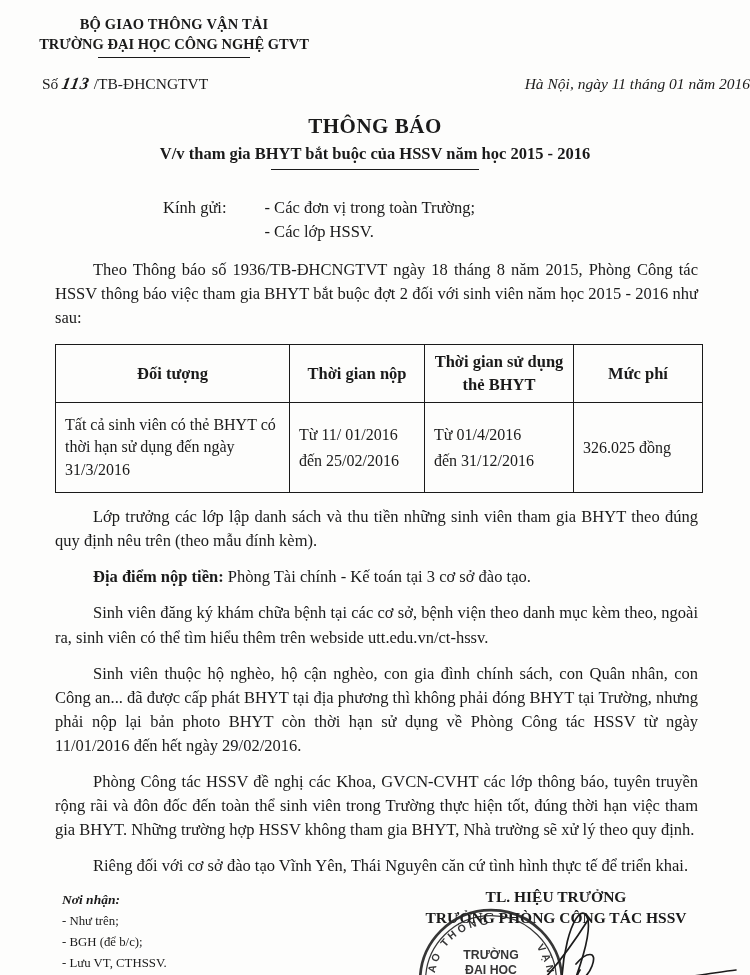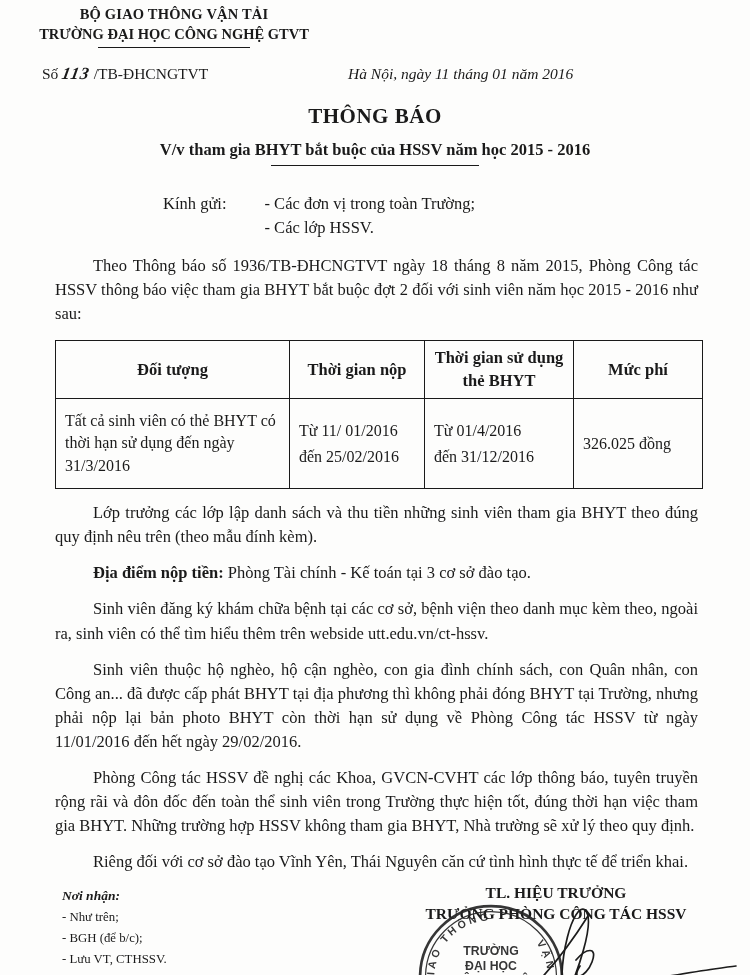--- a/index.html
+++ b/index.html
@@ -3,39 +3,39 @@
 <meta charset="utf-8">
 <style>
   * { box-sizing: border-box; }
   html,body { margin:0; padding:0; background:#e8e8e8; }
   .page {
     position:relative; width:750px; height:975px; margin:0 auto;
     background:#fdfdfc; color:#1a1a1a; overflow:hidden;
     font-family:"Liberation Serif", serif;
   }
   
-  .hdr { display:flex; padding-top:6px; }
+  .hdr { display:flex; padding-top:16px; }
   .hdr-left { width:348px; text-align:center; }
   .hdr-right { flex:1; text-align:center; }
   .hdr-left .l1 { font-size:14.5px; font-weight:bold; letter-spacing:.2px; }
   .hdr-left .l2 { font-size:14.5px; font-weight:bold; margin-top:3px; }
   .hdr-right .l1 { font-size:15.5px; font-weight:bold; }
   .hdr-right .l2 { font-size:15.5px; font-weight:bold; margin-top:3px; }
   .rule { border-bottom:1.7px solid #1a1a1a; margin:4px auto 0; }
   .rule-left { width:152px; }
   .rule-right { width:196px; }
   
   .ref { display:flex; margin-top:16px; align-items:baseline; }
   .ref-left { width:348px; padding-left:42px; font-size:15.5px; text-align:left; }
   .hand { display:inline-block; font-weight:bold; font-style:italic; font-size:17px;
           transform:skewX(-10deg); letter-spacing:1px; }
-  .ref-right { flex:1; text-align:left; font-style:italic; font-size:15.5px; }
+  .ref-right { flex:1; text-align:right; font-style:italic; font-size:15.5px; }
   
   .title { text-align:center; margin-top:20px; font-size:21px; font-weight:bold; letter-spacing:.5px; }
-  .subtitle { text-align:center; margin-top:11px; font-size:16.5px; font-weight:bold; }
+  .subtitle { text-align:center; margin-top:5px; font-size:16.5px; font-weight:bold; }
   .rule-sub { width:208px; border-bottom:1.8px solid #1a1a1a; margin:5px auto 0; }
   
   .recipients { display:flex; margin:28px 0 0 163px; font-size:16.5px; }
   .rec-items { margin-left:38px; }
   .rec-items div { margin-bottom:4px; }
   
   .para { margin:12px 52px 0 55px; font-size:16.5px; line-height:1.46;
           text-align:justify; text-indent:38px; }
   .para .blead { font-weight:bold; }
   

